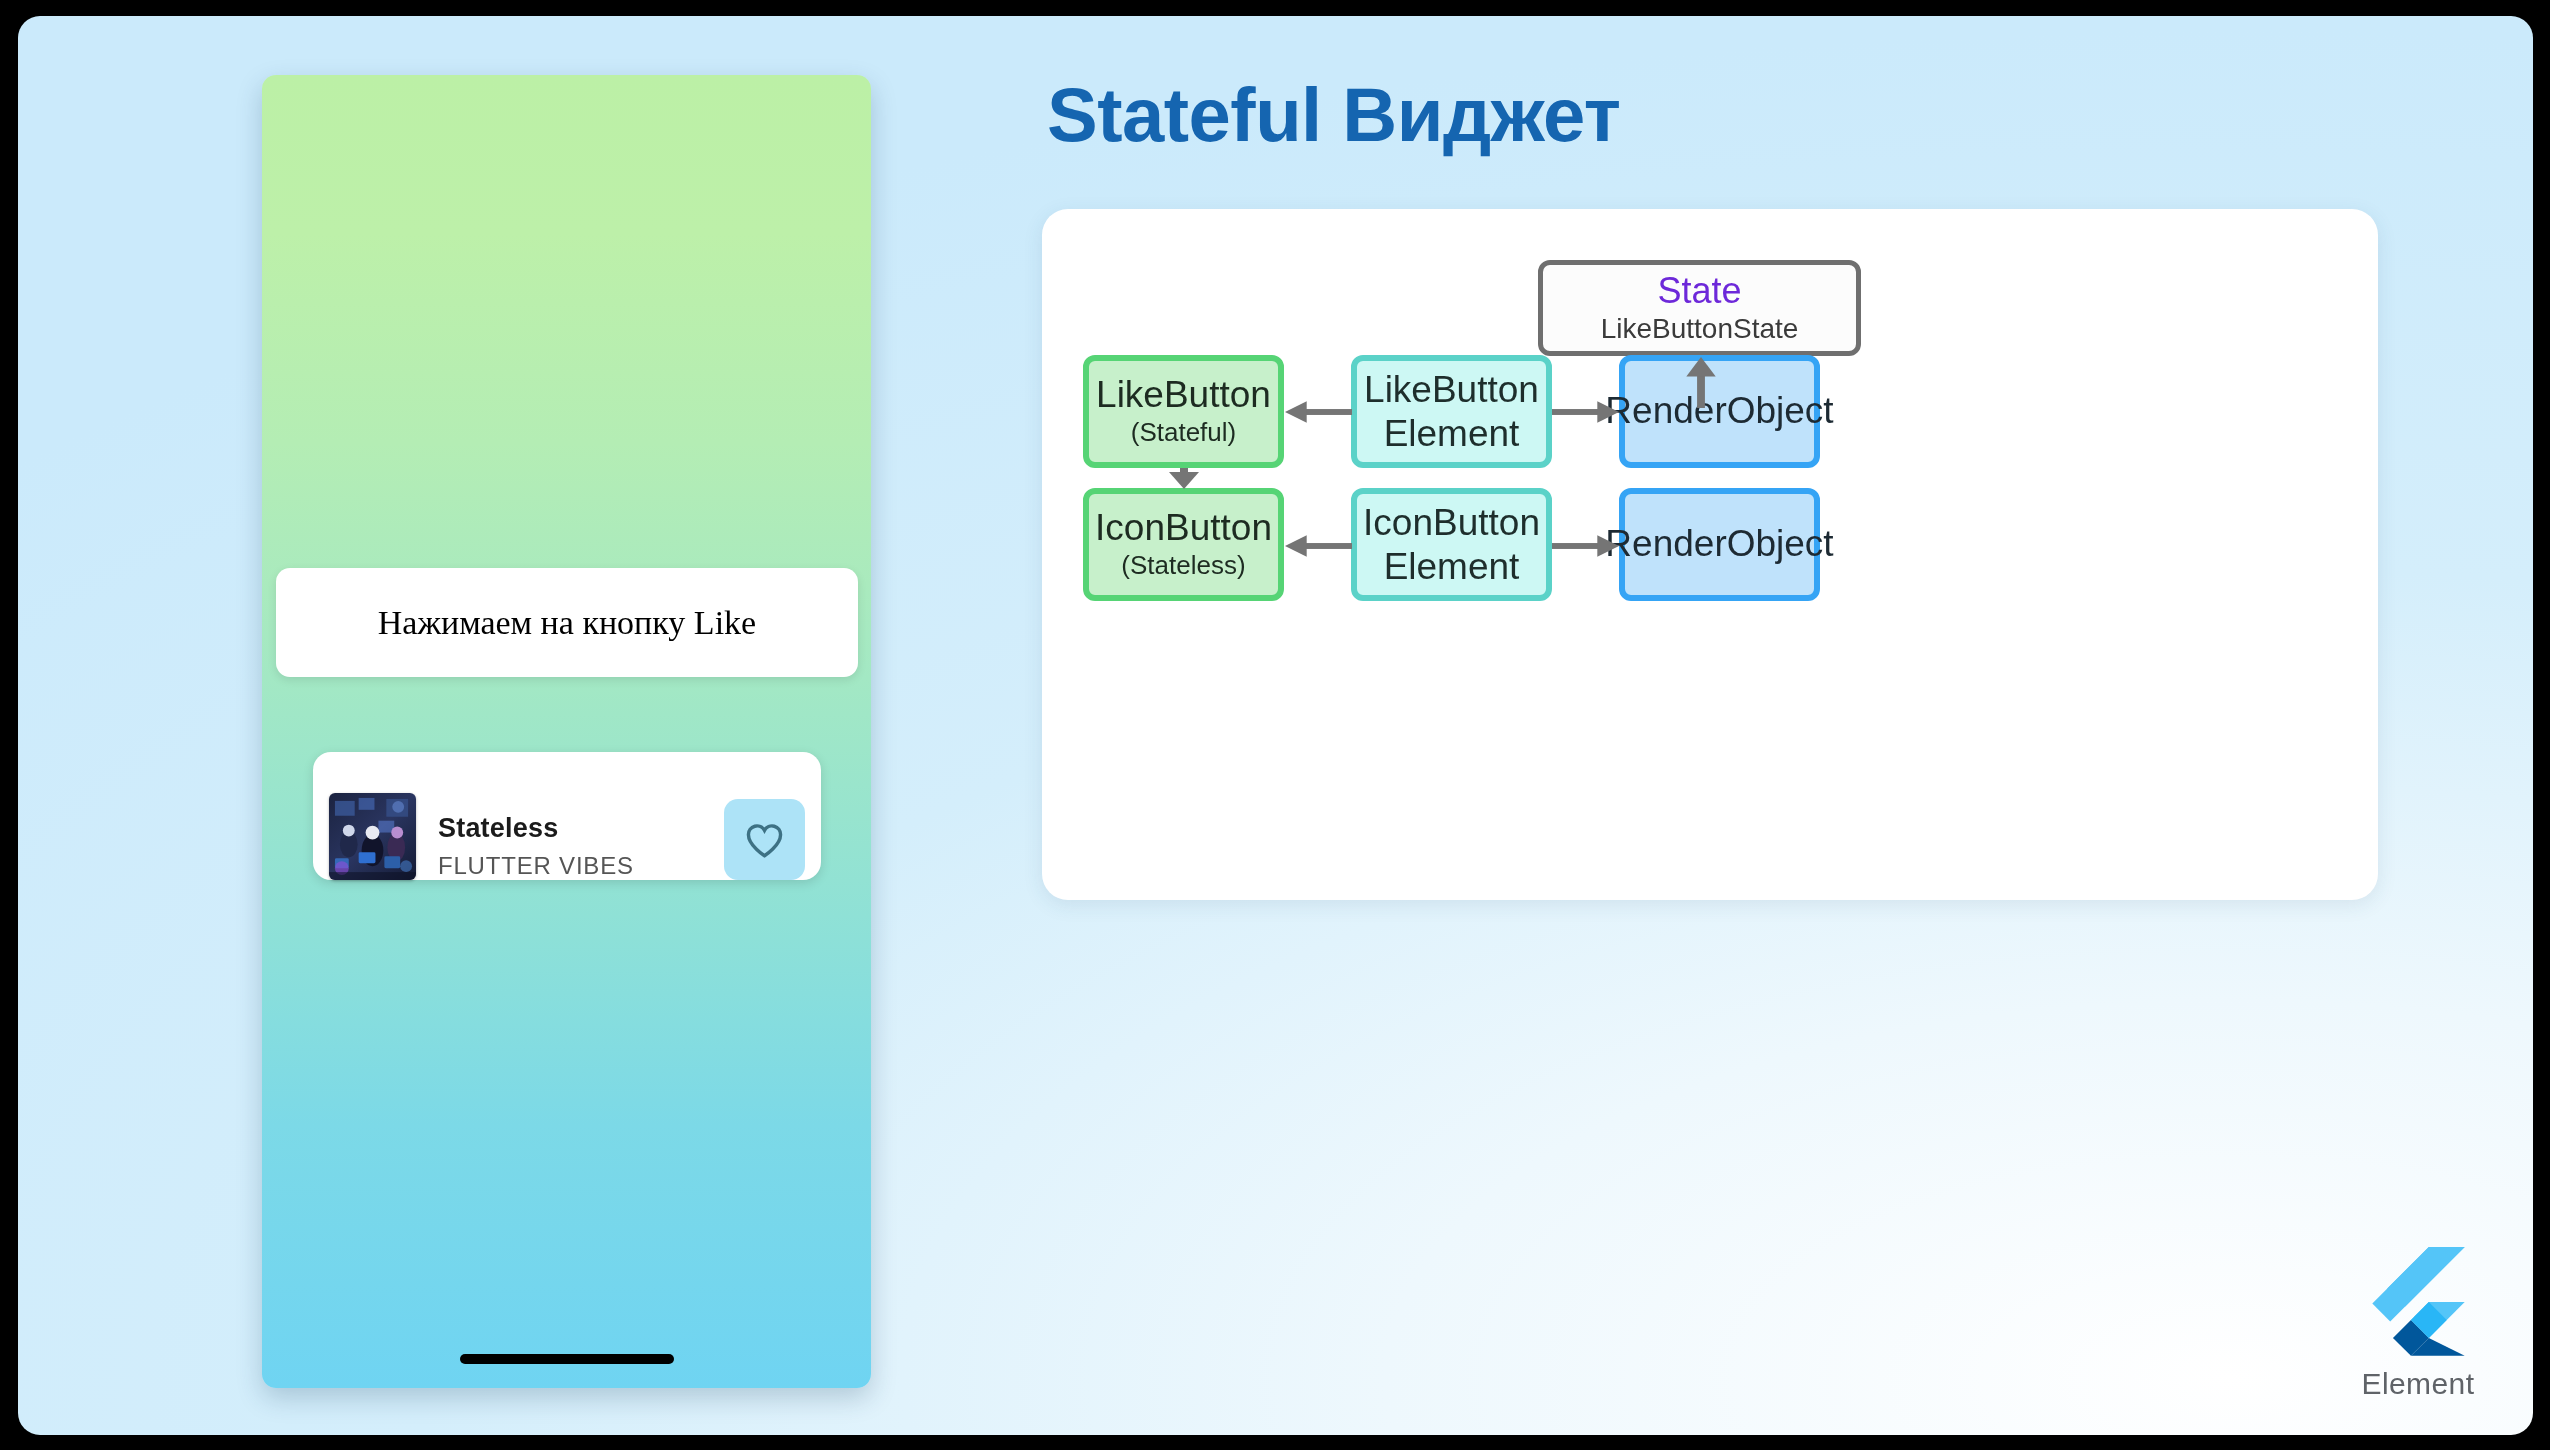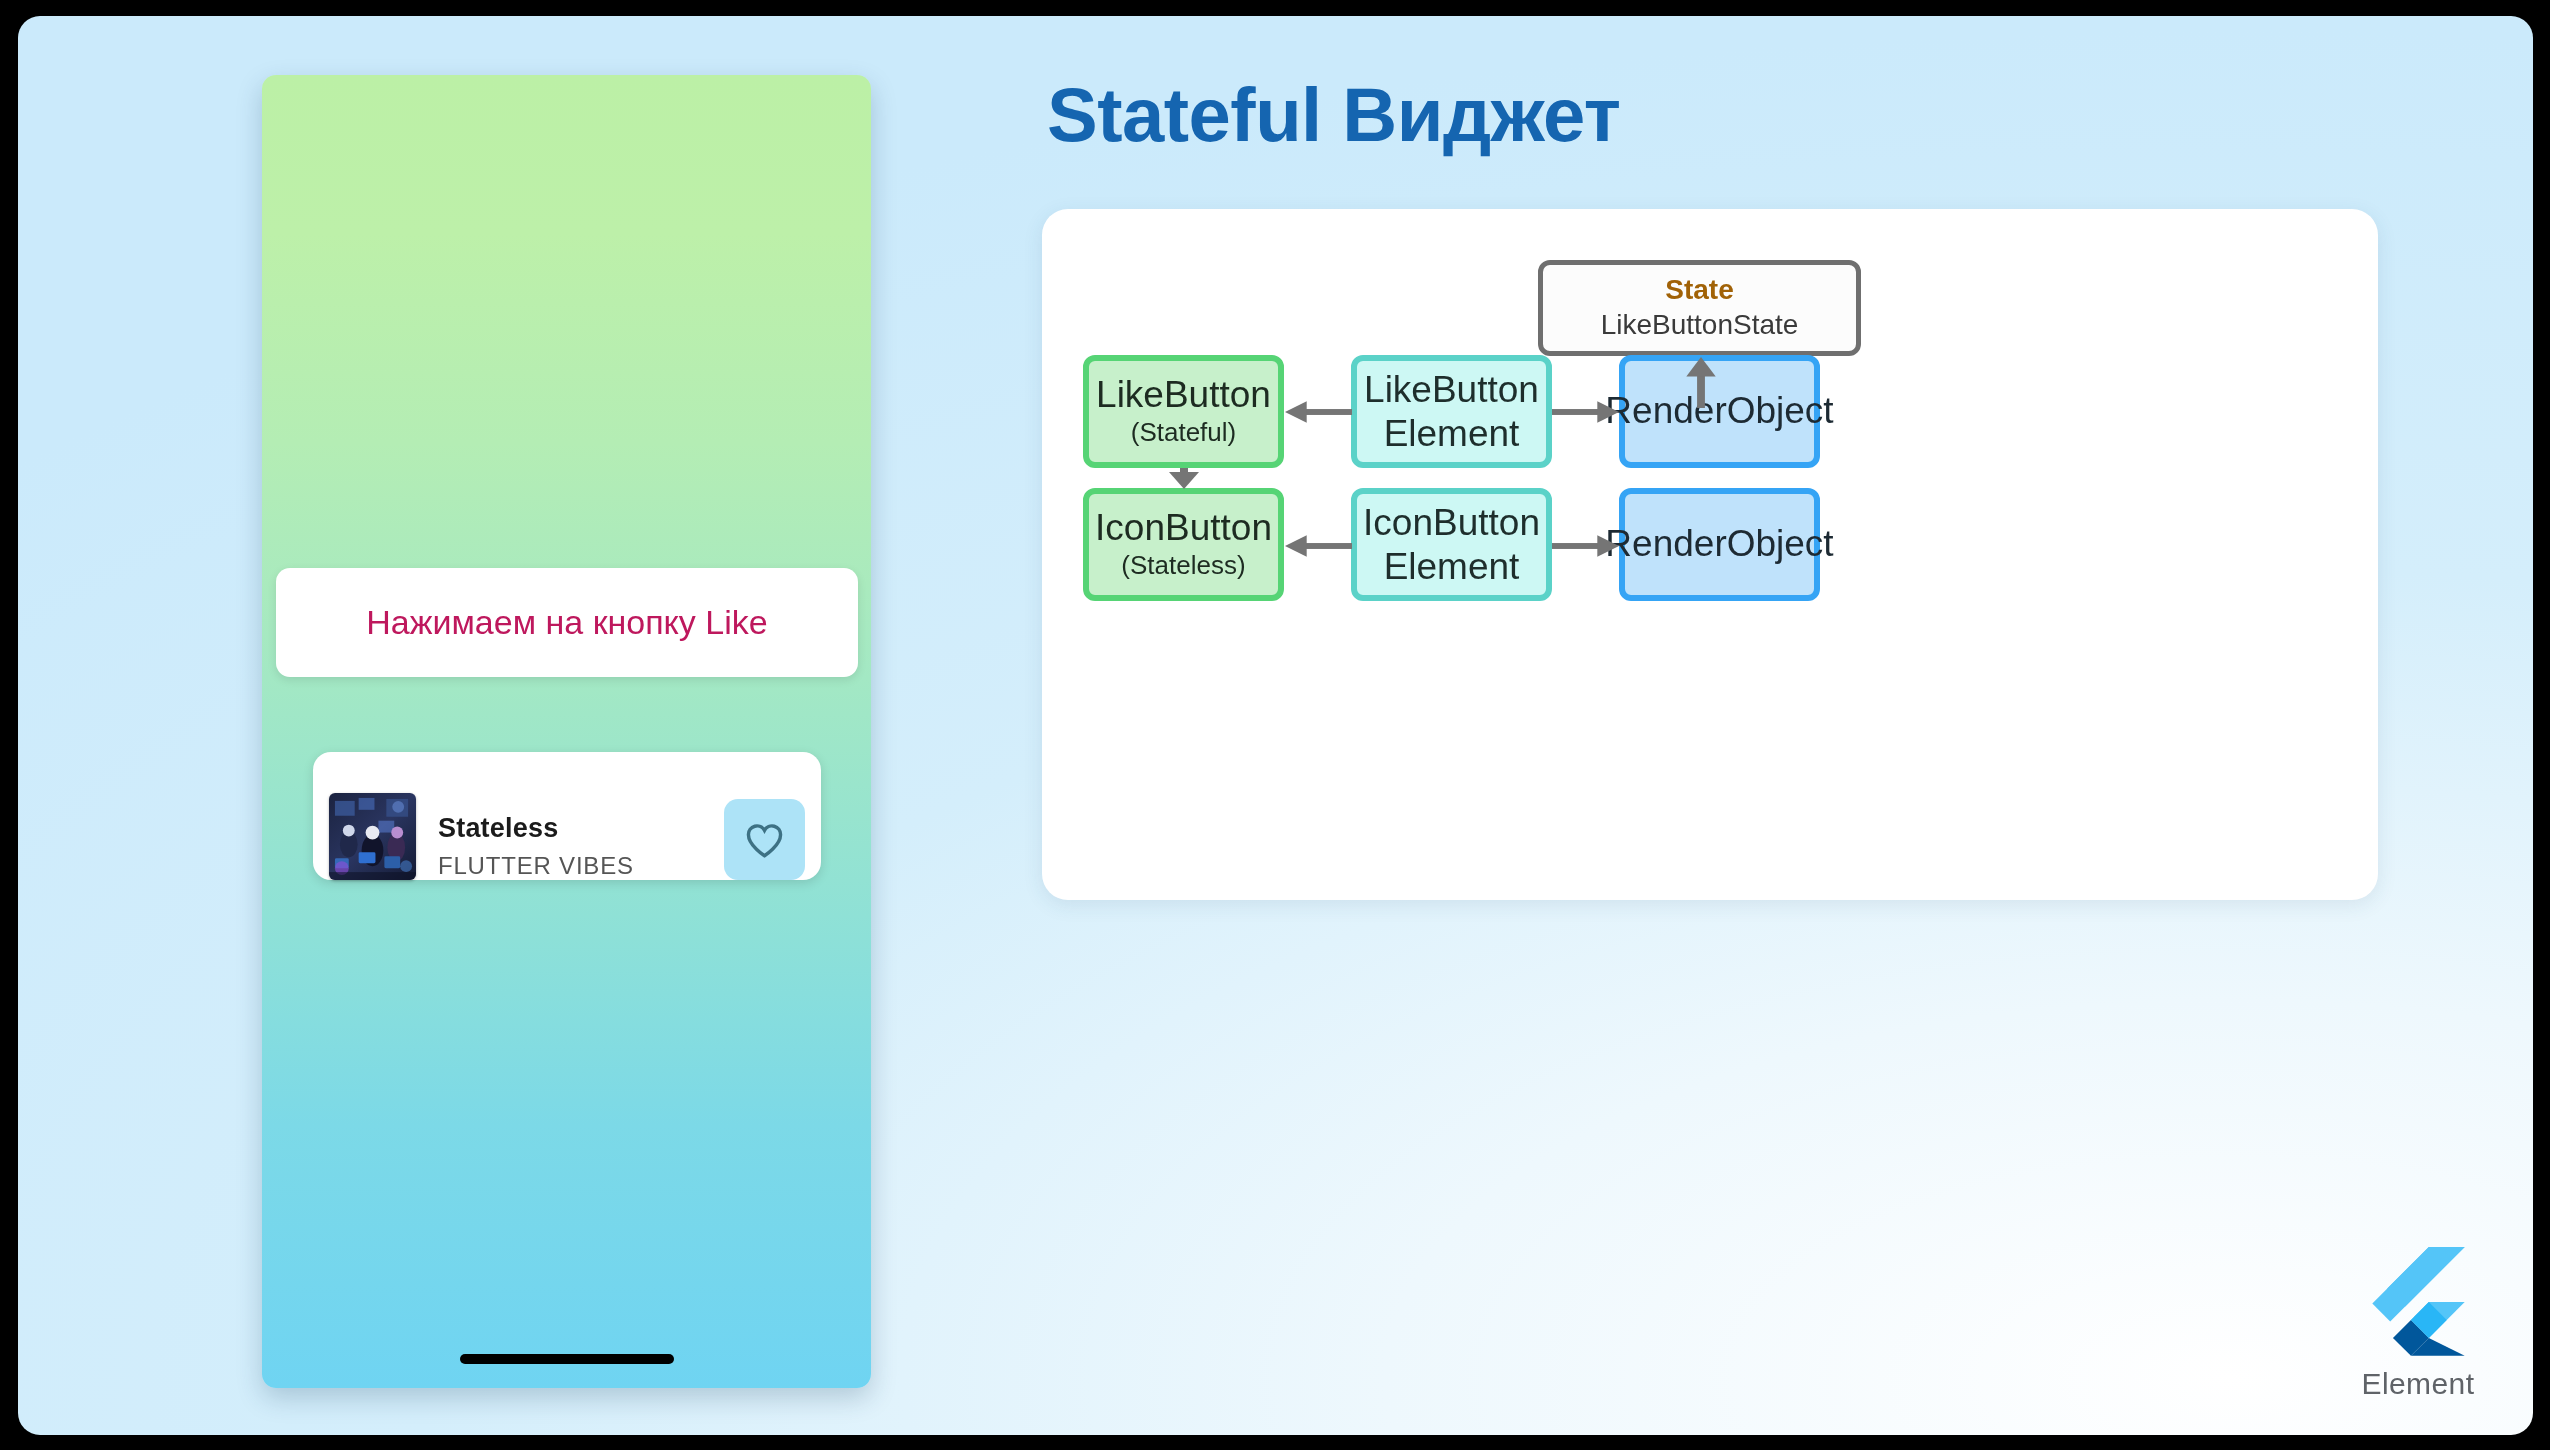--- a/index.html
+++ b/index.html
@@ -63,22 +63,22 @@
 
   
   #status-card {
     position: absolute; left: 14px; top: 493px;
     width: 582px; height: 109px;
     background: #fff; border-radius: 14px;
     box-shadow: 0 3px 10px rgba(0,0,0,0.10);
     display: flex; align-items: center; justify-content: center;
   }
   #status-card-text {
-    font-size: 34px; color: #be185d;
-    font-family: Liberation Sans, sans-serif;
+    font-size: 34px; color: #000000;
+    font-family: Liberation Serif, serif;
   }
 
   
   #song-card {
     position: absolute; left: 51px; top: 677px;
     width: 508px; height: 128px;
     background: #fff; border-radius: 18px;
     box-shadow: 0 3px 11px rgba(0,0,0,0.13);
     display: flex; align-items: flex-end;
     padding: 0 16px;
@@ -129,21 +129,21 @@
     text-align: center;
   }
   .node .ttl { line-height: 1.1; }
   .node .sub { line-height: 1.15; }
 
   
   #node-state {
     left: 496px; top: 51px; width: 323px; height: 96px;
     background: #fcfcfc; border: 5px solid #6f6f6f;
   }
-  #node-state .ttl { font-size: 28px; font-weight: bold; color: #a16207; }
+  #node-state .ttl { font-size: 36px; font-weight: normal; color: #6d28d9; }
   #node-state .sub { font-size: 28px; color: #3a3a3a; margin-top: 3px; }
 
   
   .node-green {
     background: #c7f0cb; border: 6px solid #56d475;
     width: 201px; height: 113px;
   }
   .node-green .ttl { font-size: 37px; color: #1d2b21; }
   .node-green .sub { font-size: 26px; color: #1d2b21; margin-top: 2px; }
 

